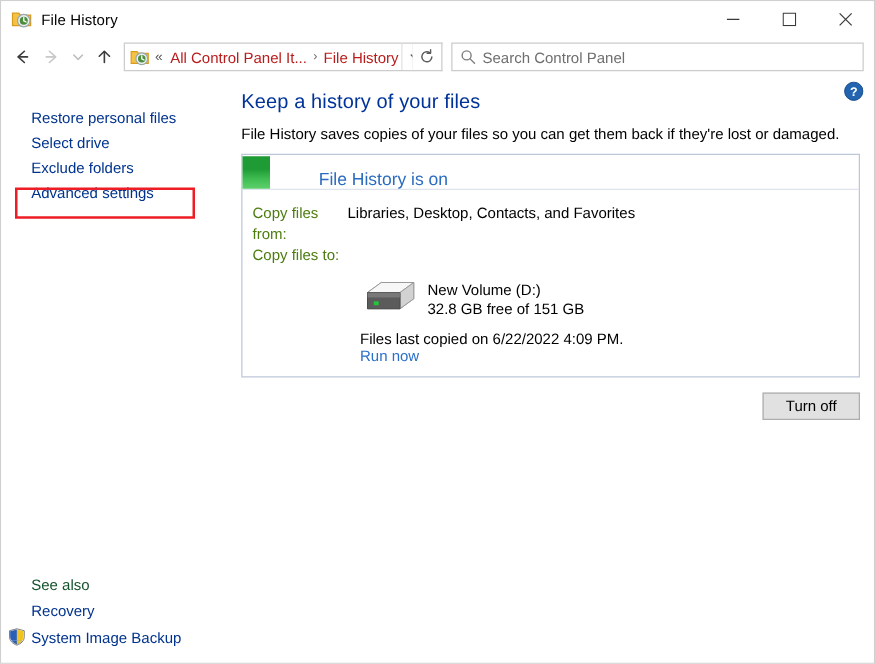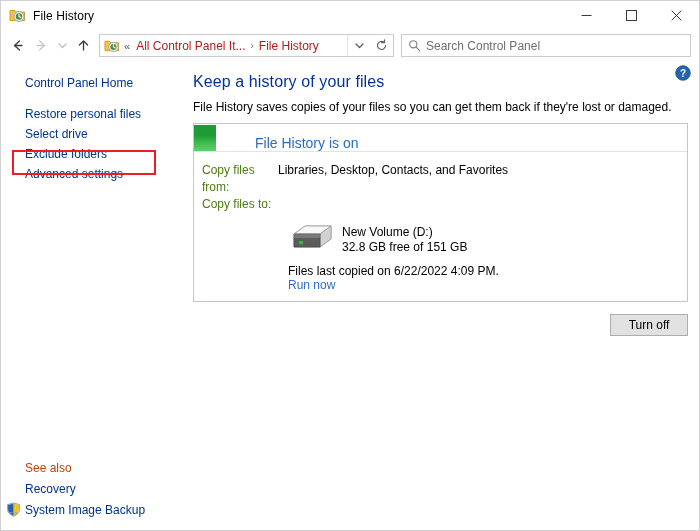--- a/index.html
+++ b/index.html
@@ -134,21 +134,21 @@
     border: 1px solid #cccccc;
     border-left: none;
     margin-left: -5px;
     display: flex; align-items: center; justify-content: center;
     box-sizing: border-box;
     background: #fff;
     cursor: default;
     flex: 0 0 auto;
   }
   .searchbox {
-    width: 290px;
+    width: 330px;
     height: 23px;
     border: 1px solid #cccccc;
     background: #ffffff;
     display: flex;
     align-items: center;
     box-sizing: border-box;
     margin-left: 7px;
     flex: 0 0 auto;
   }
   .search-icon-wrap {
@@ -189,21 +189,21 @@
   }
   .side-gap { height: 11px; }
 
   .side-bottom {
     position: absolute;
     left: 0;
     bottom: 10px;
     width: 100%;
   }
   .see-also {
-    color: #c2410c;
+    color: #14532d;
     font-size: 12px;
     padding: 2px 0 4px 24px;
   }
   .side-link-icon {
     display: flex;
     align-items: center;
     padding: 3px 0 3px 5px;
     cursor: default;
   }
   .shield-icon {
@@ -438,21 +438,20 @@
           <line x1="8.1" y1="8.1" x2="11.6" y2="11.6" stroke="#7d7d7d" stroke-width="1.1" stroke-linecap="round"></line>
         </svg>
       </span>
       <span class="search-placeholder">Search Control Panel</span>
     </div>
   </div>
 
   <div class="content">
 
     <div class="sidebar">
-      <a class="side-link" href="#">Control Panel Home</a>
       <div class="side-gap"></div>
       <a class="side-link" href="#">Restore personal files</a>
       <a class="side-link" href="#">Select drive</a>
       <a class="side-link" href="#">Exclude folders</a>
       <a class="side-link" href="#">Advanced settings</a>
 
       <div class="annot-box" style="left: 11px; top: 89px; width: 144px; height: 25px; border-color: rgb(238, 28, 37);"></div>
 
       <div class="side-bottom">
         <div class="see-also">See also</div>

